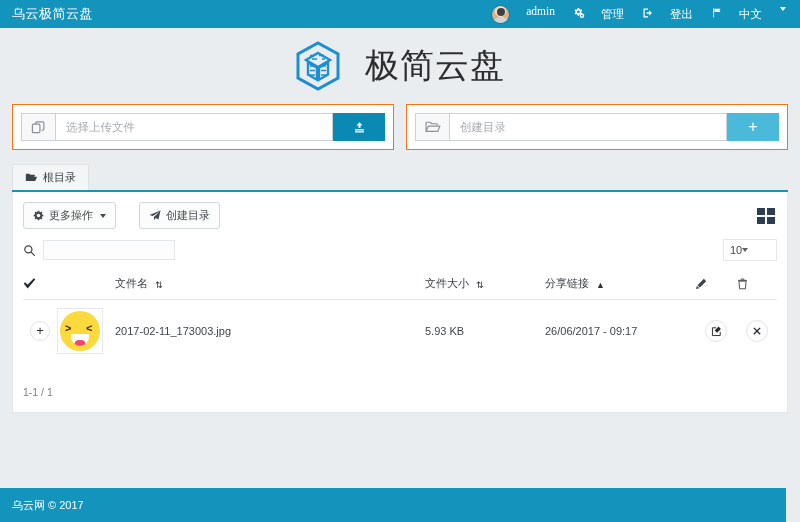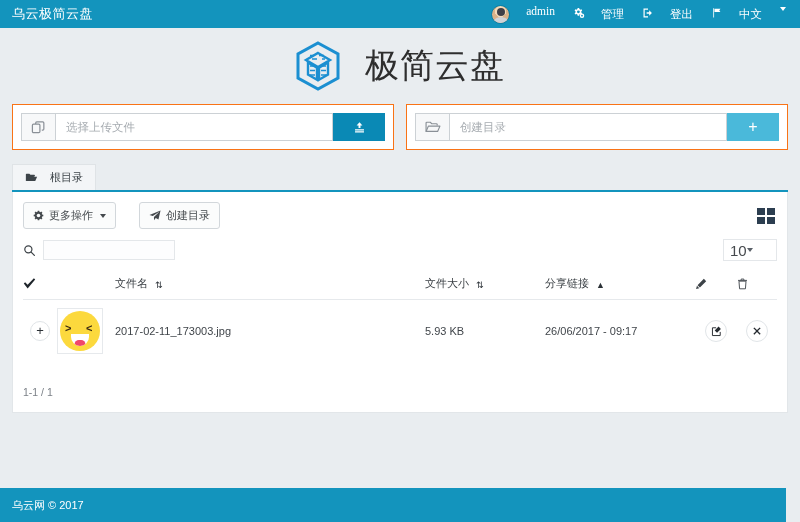--- a/index.html
+++ b/index.html
@@ -73,21 +73,21 @@
     color: #fff; font-size: 13px; cursor: pointer;
   }
   .ibtn.dark { background: #0a89b5; }
   .ibtn.light { background: #4ab9da; font-size: 16px; }
 
   
   .tabbar { margin: 14px 12px 0 12px; border-bottom: 2px solid #1394bd; height: 28px; position: relative; }
   .tab {
     position: absolute; left: 0; bottom: 0; height: 26px;
     background: #f3f5f7; border: 1px solid #dfe3e6; border-bottom: none;
-    display: flex; align-items: center; gap: 12px; padding: 0 12px;
+    display: flex; align-items: center; gap: 5px; padding: 0 12px;
     font-size: 11px; color: #3d4449; cursor: pointer;
   }
 
   
   .card { margin: 0 12px; background: #fff; border: 1px solid #e2e6e9; border-top: none; padding: 10px 10px 14px 10px; }
   .toolbar { display: flex; align-items: center; justify-content: space-between; }
   .btnset { display: flex; gap: 23px; }
   .btn {
     border: 1px solid #d2d7db; background: #fbfcfc; border-radius: 3px;
     font-size: 11px; color: #44494d; padding: 5px 9px;
@@ -101,21 +101,21 @@
   .gridbtn i { background: #2c3e50; display: block; }
 
   .filterrow { display: flex; align-items: center; justify-content: space-between; margin-top: 10px; }
   .searchwrap { display: flex; align-items: center; gap: 7px; }
   .searchbox {
     width: 132px; height: 20px; border: 1px solid #e4e7ea; background: #fdfdfe;
   }
   .pagesize {
     display: flex; align-items: center; justify-content: flex-start;
     width: 54px; height: 22px; border: 1px solid #e4e7ea; background: #fff;
-    font-size: 15px; color: #45494d; padding: 0 6px; cursor: pointer;
+    font-size: 11px; color: #45494d; padding: 0 6px; cursor: pointer;
   }
 
   table { width: 100%; border-collapse: collapse; margin-top: 9px; }
   thead th {
     border-bottom: 1px solid #e6e9ec; padding: 6px 0 8px 0;
     font-size: 11px; color: #3b4045; font-weight: normal; text-align: left;
   }
   .c-check { width: 34px; text-align: center !important; }
   .c-thumb { width: 58px; }
   .c-name  { }

